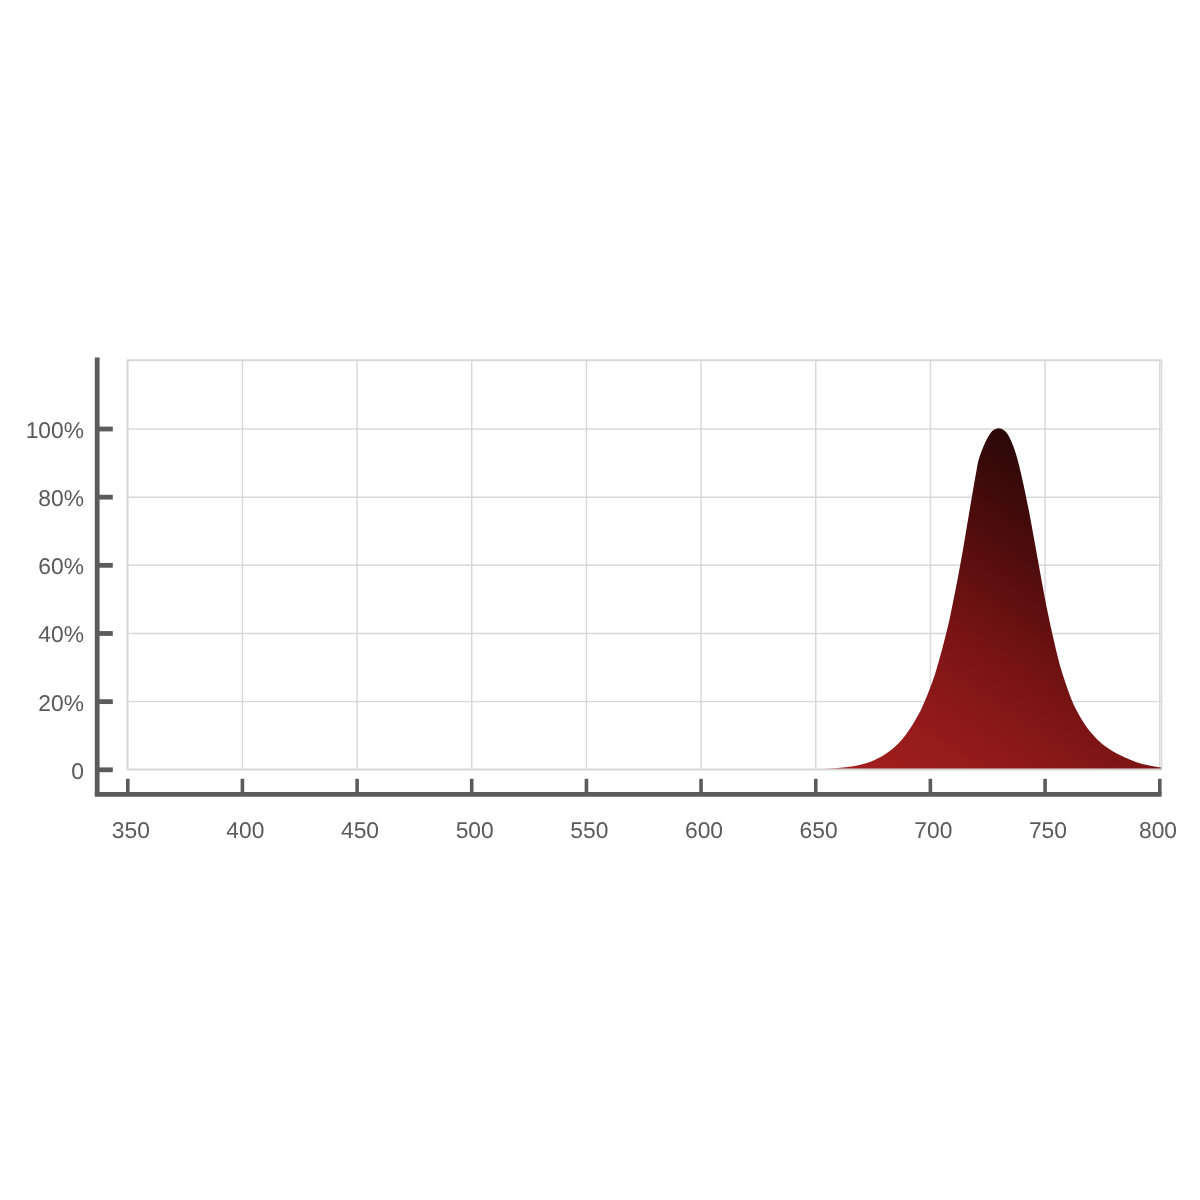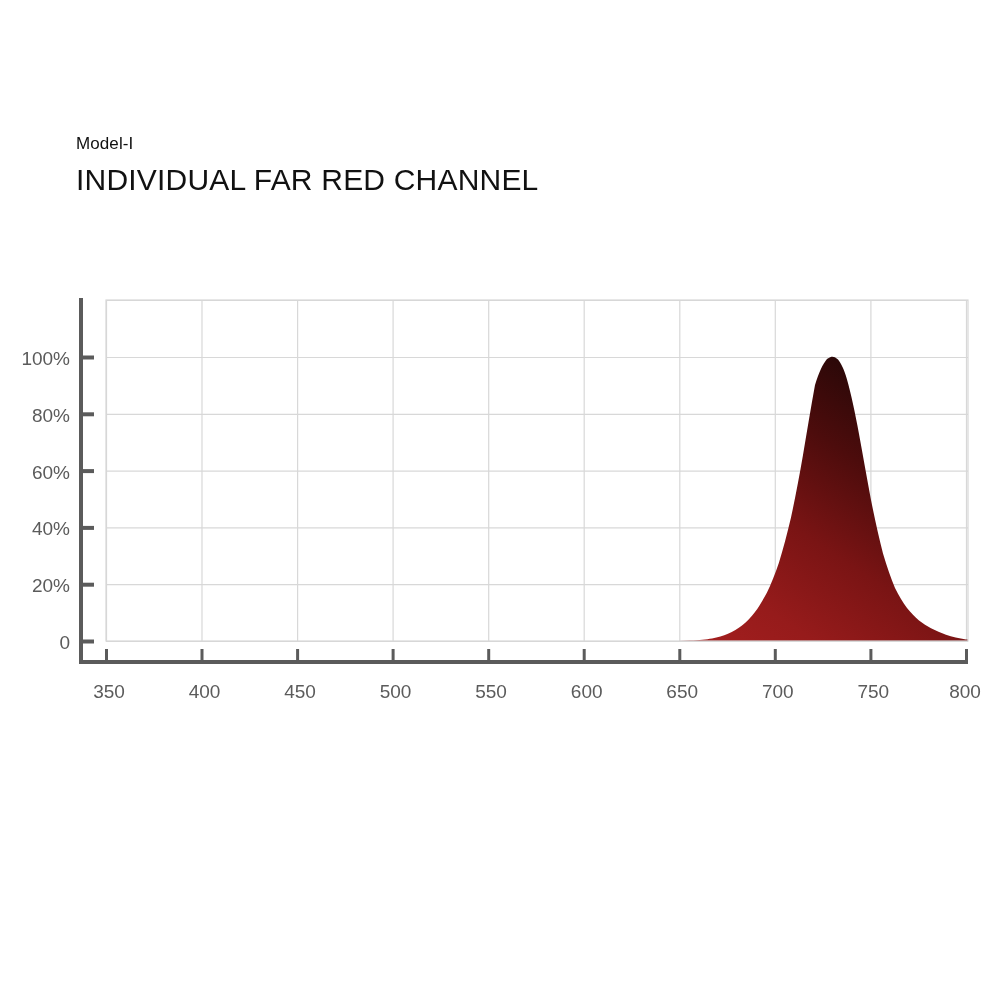--- a/index.html
+++ b/index.html
@@ -57,24 +57,20 @@
     fill: #5b5b5b;
   }
   .ylab { text-anchor: end; }
   .xlab { text-anchor: middle; }
 </style>
 </head>
 <body>
 
 <div id="chart-root">
 
-  <div class="heading-block">
-    <div class="subtitle">Model-I</div>
-    <div class="main-title">INDIVIDUAL FAR RED CHANNEL</div>
-  </div>
 
   <svg class="plot-svg" width="1000" height="1000" viewBox="0 0 1000 1000">
 
     <defs>
       <linearGradient id="curveGrad" gradientUnits="userSpaceOnUse" x1="700" y1="660" x2="900" y2="360">
         <stop offset="0%" stop-color="#a61f1f"></stop>
         <stop offset="22%" stop-color="#961b1b"></stop>
         <stop offset="45%" stop-color="#7a1414"></stop>
         <stop offset="70%" stop-color="#4d0c0c"></stop>
         <stop offset="100%" stop-color="#1c0606"></stop>

